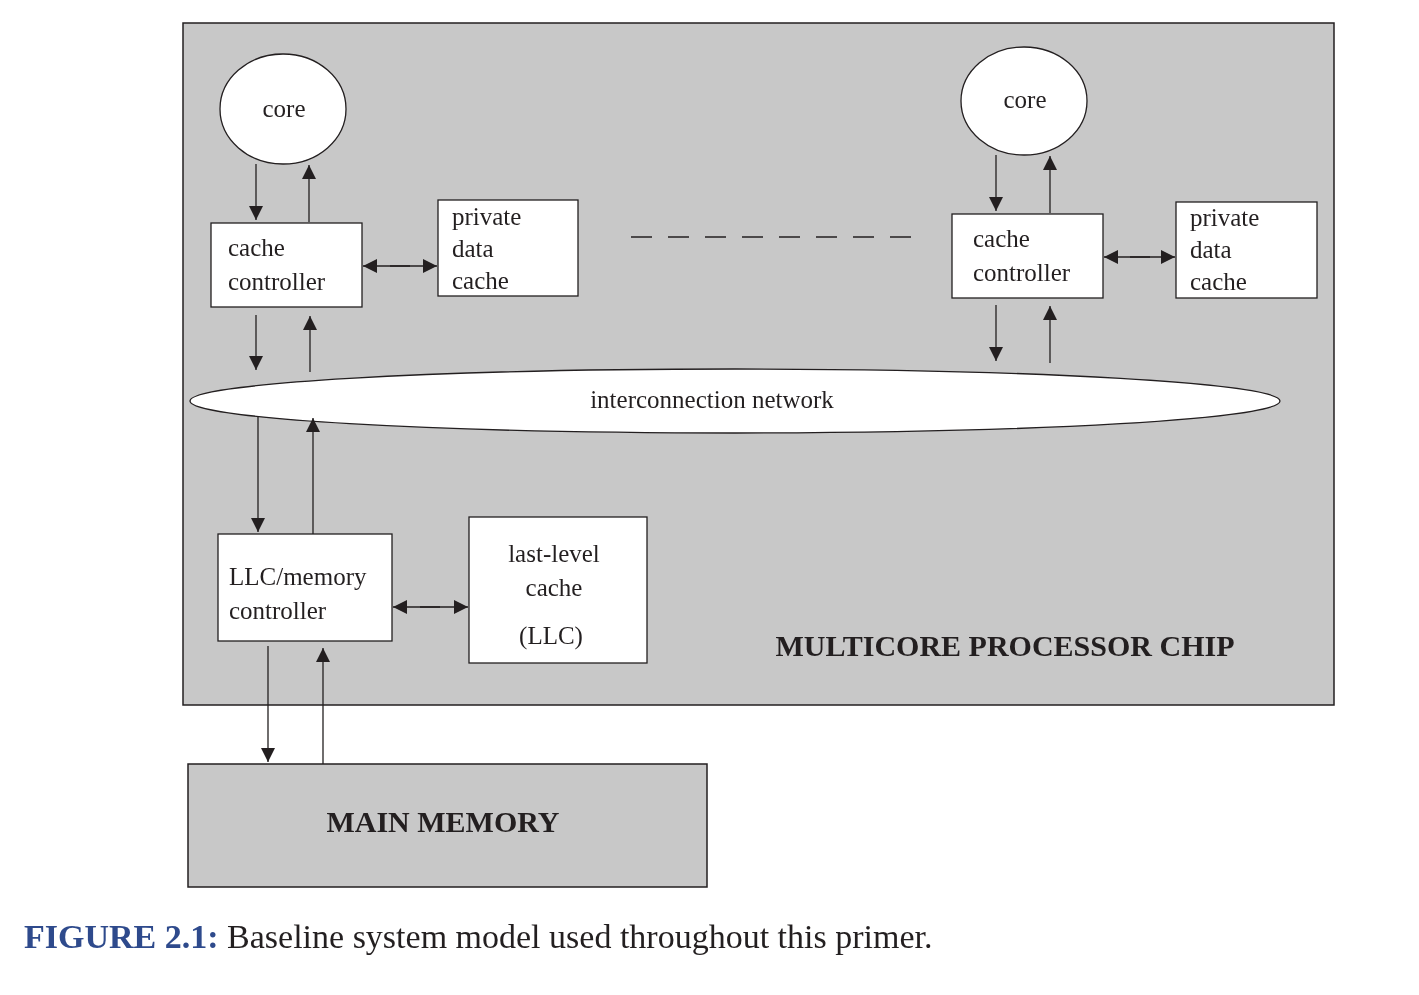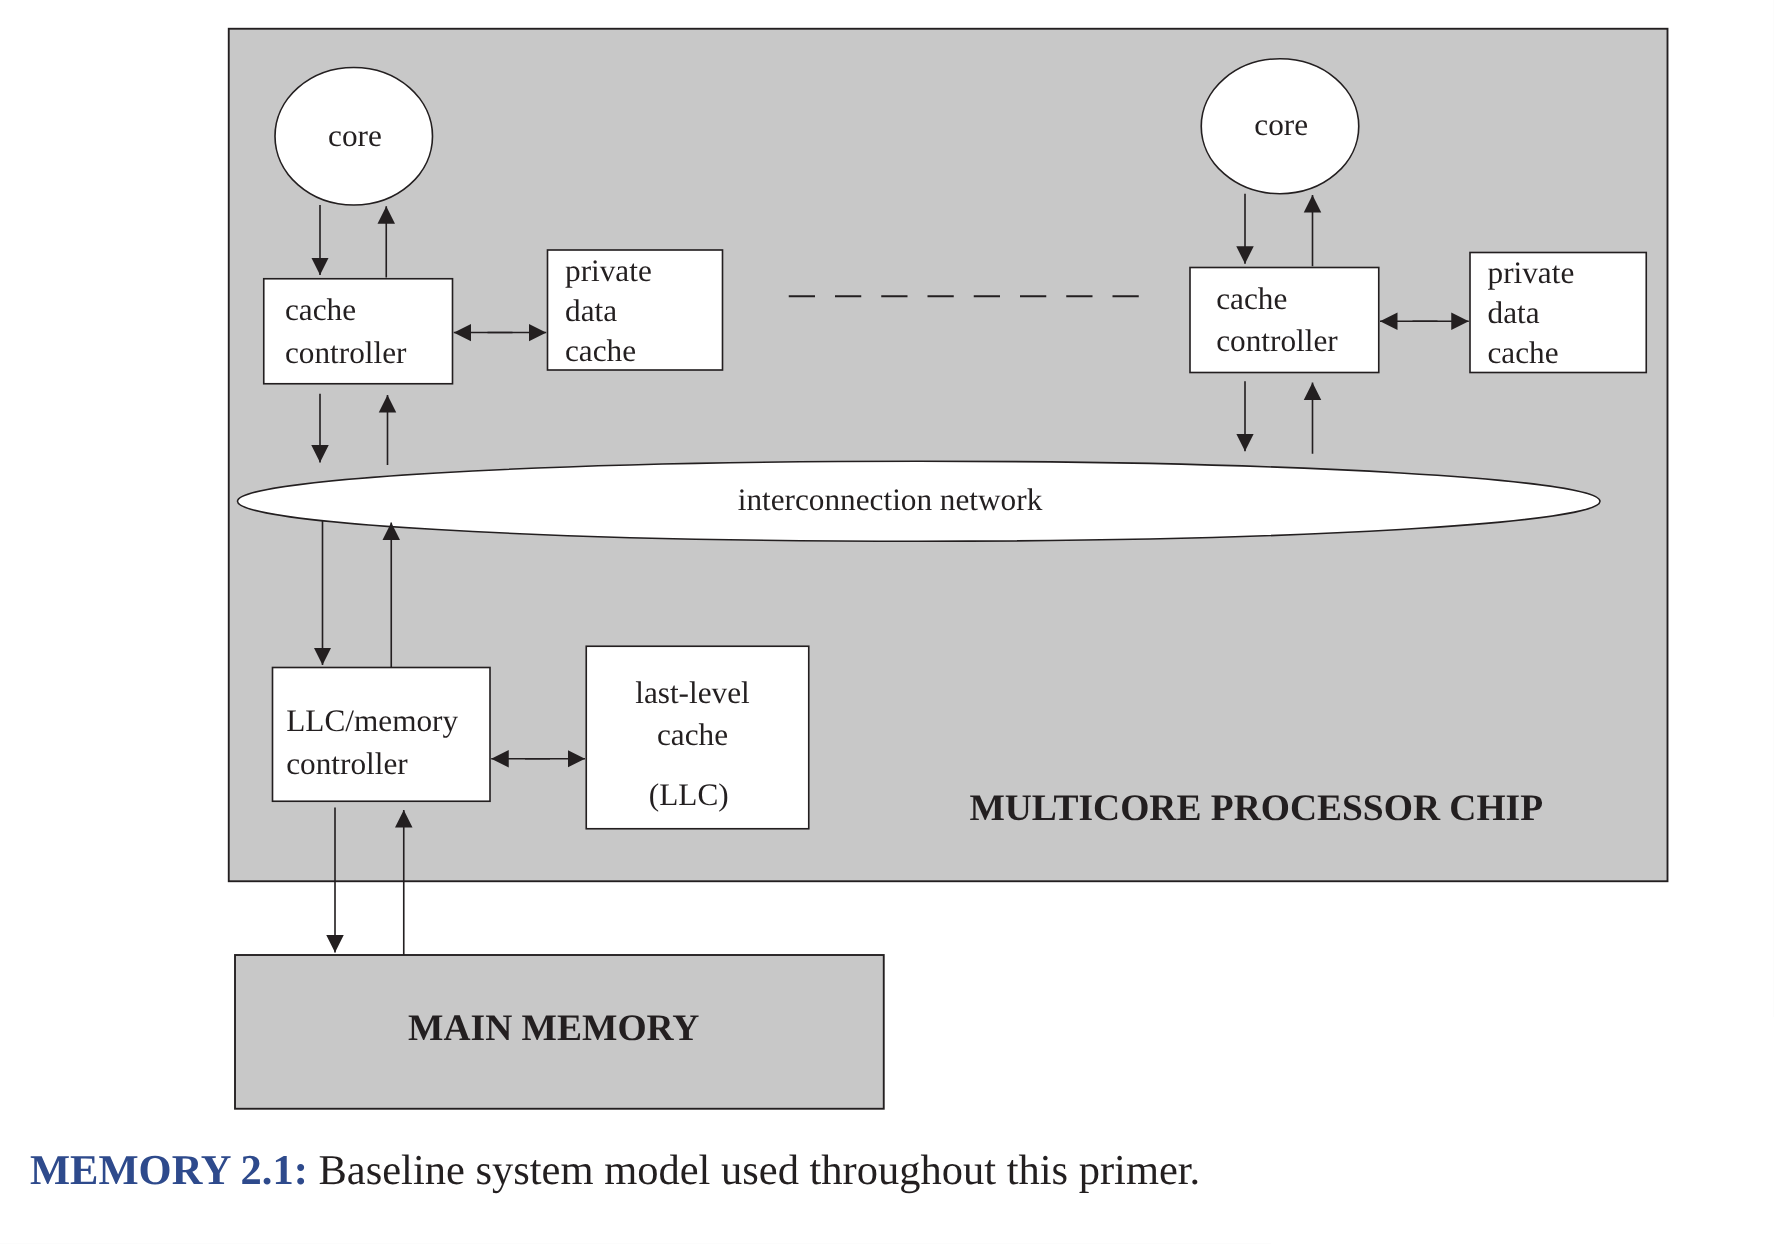--- a/index.html
+++ b/index.html
@@ -90,14 +90,14 @@
   <text class="lbl bold" x="1005" y="656" text-anchor="middle">MULTICORE PROCESSOR CHIP</text>
 
   <line x1="268" y1="646" x2="268" y2="762" stroke="#231f20" stroke-width="1.3" marker-end="url(#ah)"></line>
   <line x1="323" y1="764" x2="323" y2="648" stroke="#231f20" stroke-width="1.3" marker-end="url(#ah)"></line>
 
   <rect x="188" y="764" width="519" height="123" fill="#c8c8c8" stroke="#231f20" stroke-width="1.5"></rect>
   <text class="lbl bold" x="443" y="832" text-anchor="middle">MAIN MEMORY</text>
 </svg>
 
 <div class="caption">
-  <span class="num">MEMORY 2.1:</span><span class="txt"> Baseline system model used throughout this primer.</span>
+  <span class="num">FIGURE 2.1:</span><span class="txt"> Baseline system model used throughout this primer.</span>
 </div>
 
 </body></html>

